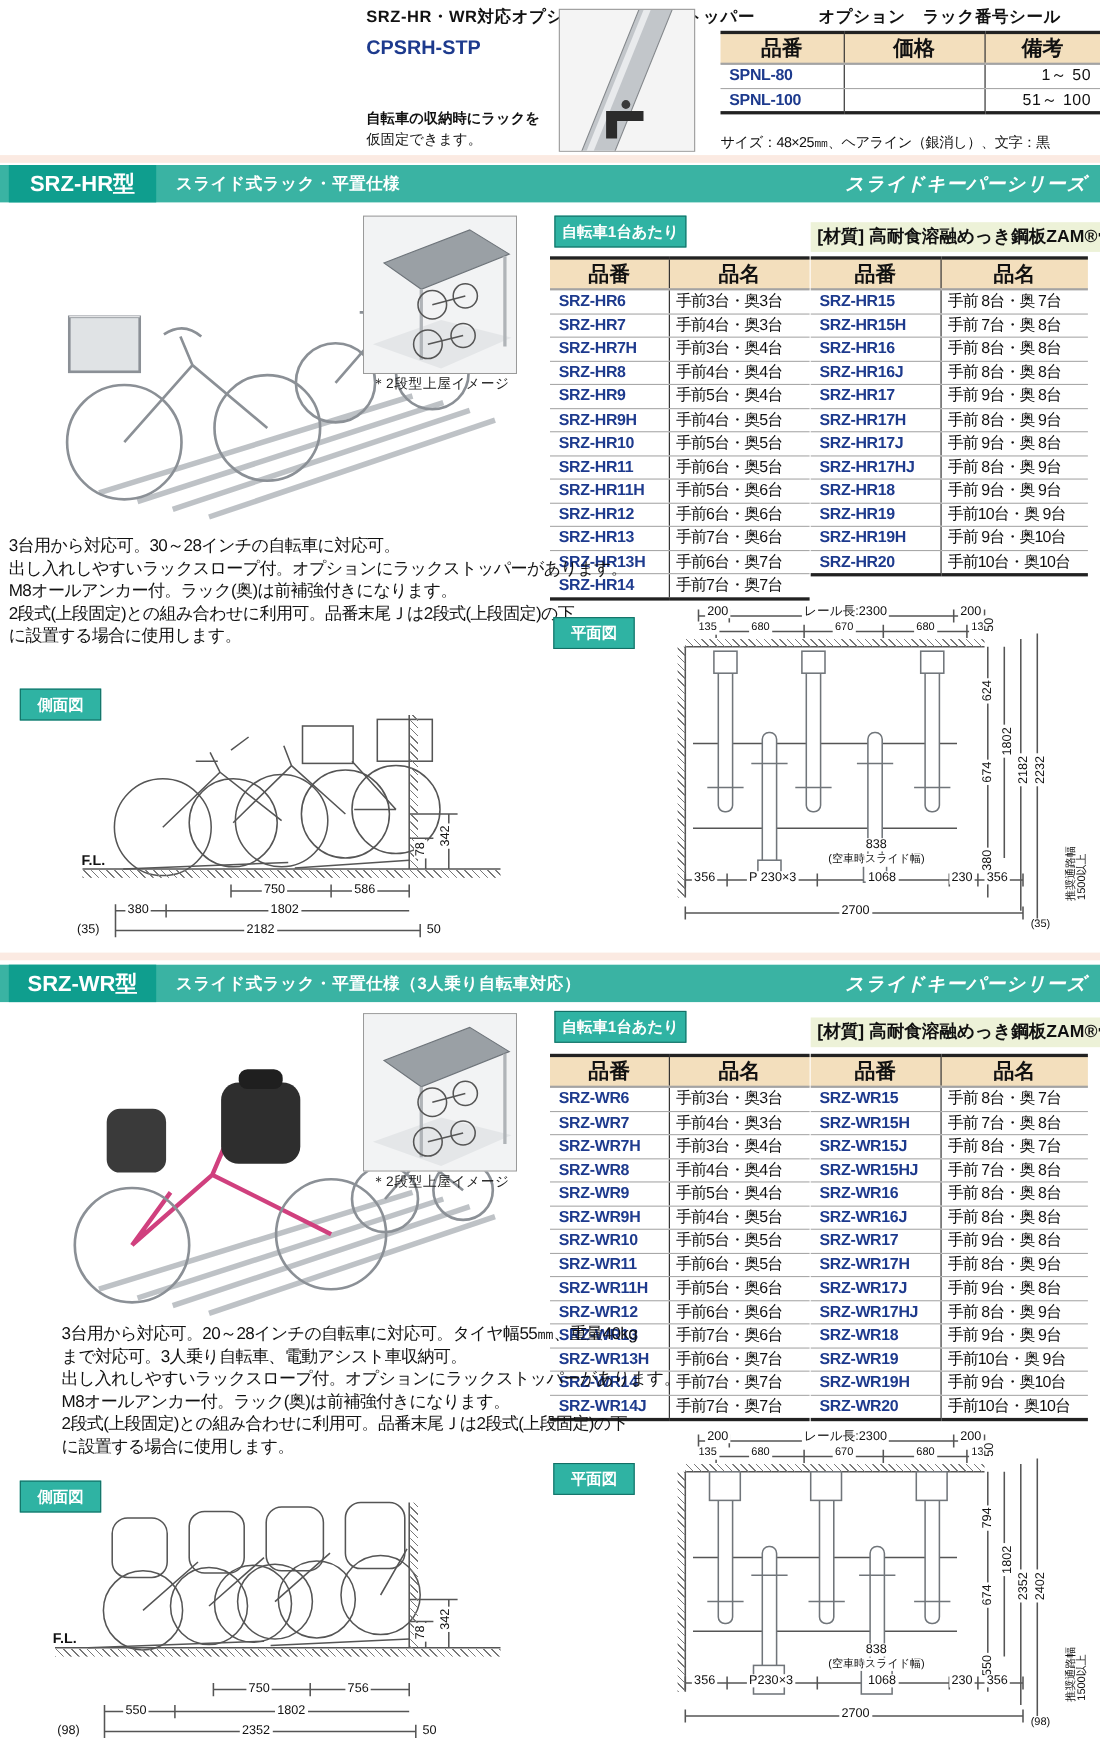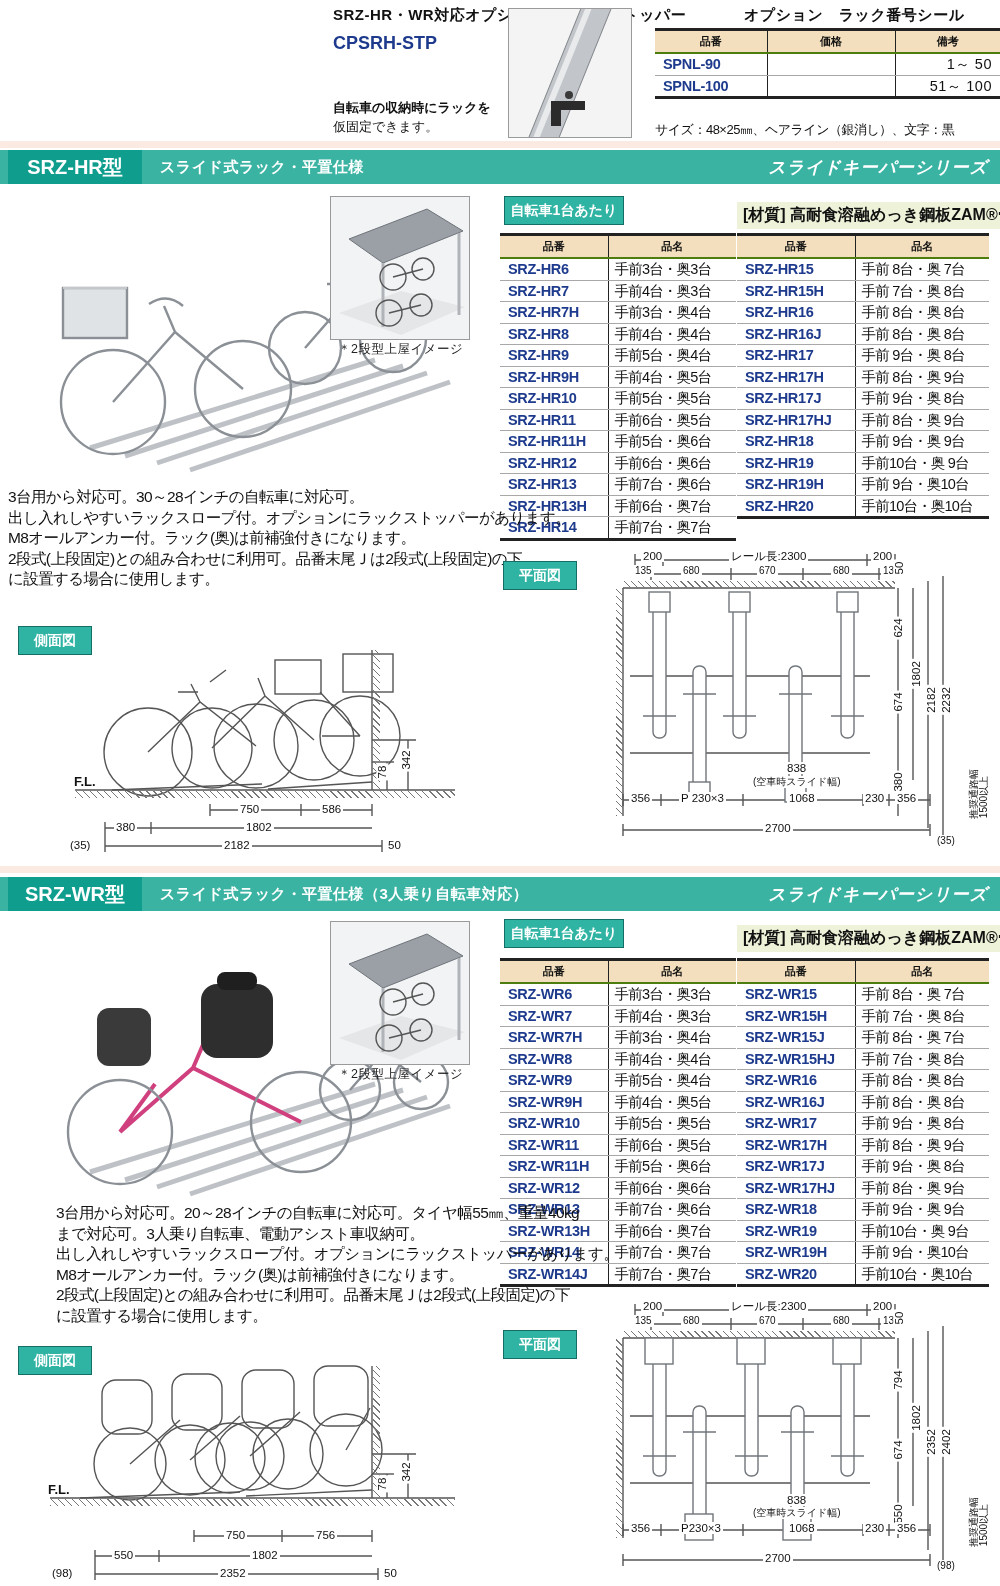--- a/index.html
+++ b/index.html
@@ -7,22 +7,22 @@
   #page{position:relative;width:1000px;height:1586px;background:#fff;overflow:hidden;}
   .abs{position:absolute;}
   .strip{position:absolute;left:0;width:1000px;height:7px;background:#fbeae2;}
   
   .opt-title{font-size:15px;font-weight:bold;letter-spacing:0.5px;}
   .opt-model{font-size:18px;font-weight:bold;color:#1d3a8d;}
   .opt-desc{font-size:13px;line-height:19px;}
   .photo-frame{border:1px solid #9a9a9a;background:#f5f5f5;}
   
   table.prod{border-collapse:collapse;table-layout:fixed;background:#fff;}
-  table.prod th{background:#f3dfbd;border-top:3px solid #222;border-bottom:2px solid #4d7c0f;
-    font-size:11px;font-weight:bold;height:21px;padding:0;}
+  table.prod th{background:#f3dfbd;border-top:3px solid #222;border-bottom:2px solid #a3a3a3;
+    font-size:19px;font-weight:bold;height:21px;padding:0;}
   table.prod td{height:20.5px;line-height:20.5px;font-size:14.5px;padding:0 3px;
     border-bottom:1px solid #a8a8a8;white-space:nowrap;overflow:hidden;}
   table.prod th+th,table.prod td+td{border-left:1.5px solid #222;}
   table.prod tbody tr:last-child td{border-bottom:3px solid #222;}
   table.prod td.c0{color:#1d3a8d;font-weight:bold;padding-left:8px;letter-spacing:-0.3px;}
   table.prod td.c1{letter-spacing:-0.8px;padding-left:6px;}
   table.sticker td.c2{text-align:right;padding-right:8px;letter-spacing:0.5px;}
   .opt-note{font-size:13px;letter-spacing:-0.5px;}
   
   .band{position:absolute;left:0;width:1000px;height:34px;background:#3ab3a3;display:flex;align-items:center;}
@@ -79,21 +79,21 @@
       </colgroup>
     <thead>
         <tr>
       <th>品番</th>
       <th>価格</th>
       <th>備考</th>
     </tr>
       </thead>
     <tbody>
         <tr>
-          <td class="c0">SPNL-90</td>
+          <td class="c0">SPNL-80</td>
           <td class="c1"></td>
           <td class="c2">1～ 50</td>
         </tr>
         <tr>
           <td class="c0">SPNL-100</td>
           <td class="c1"></td>
           <td class="c2">51～ 100</td>
         </tr>
       </tbody>
   </table>

